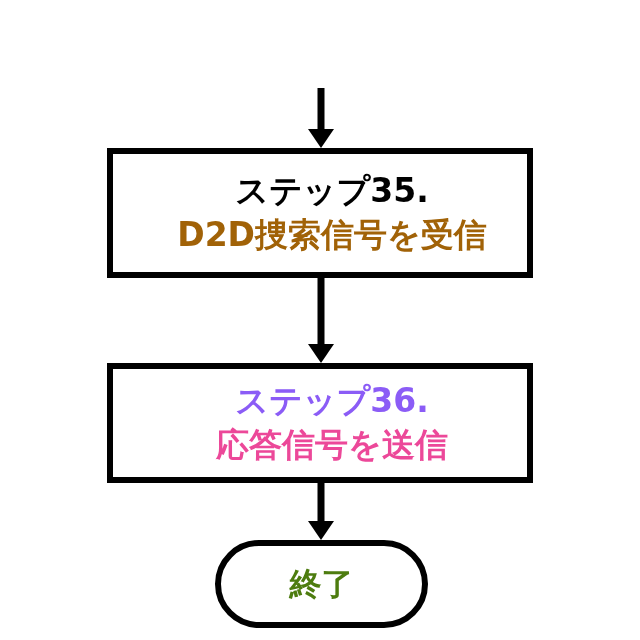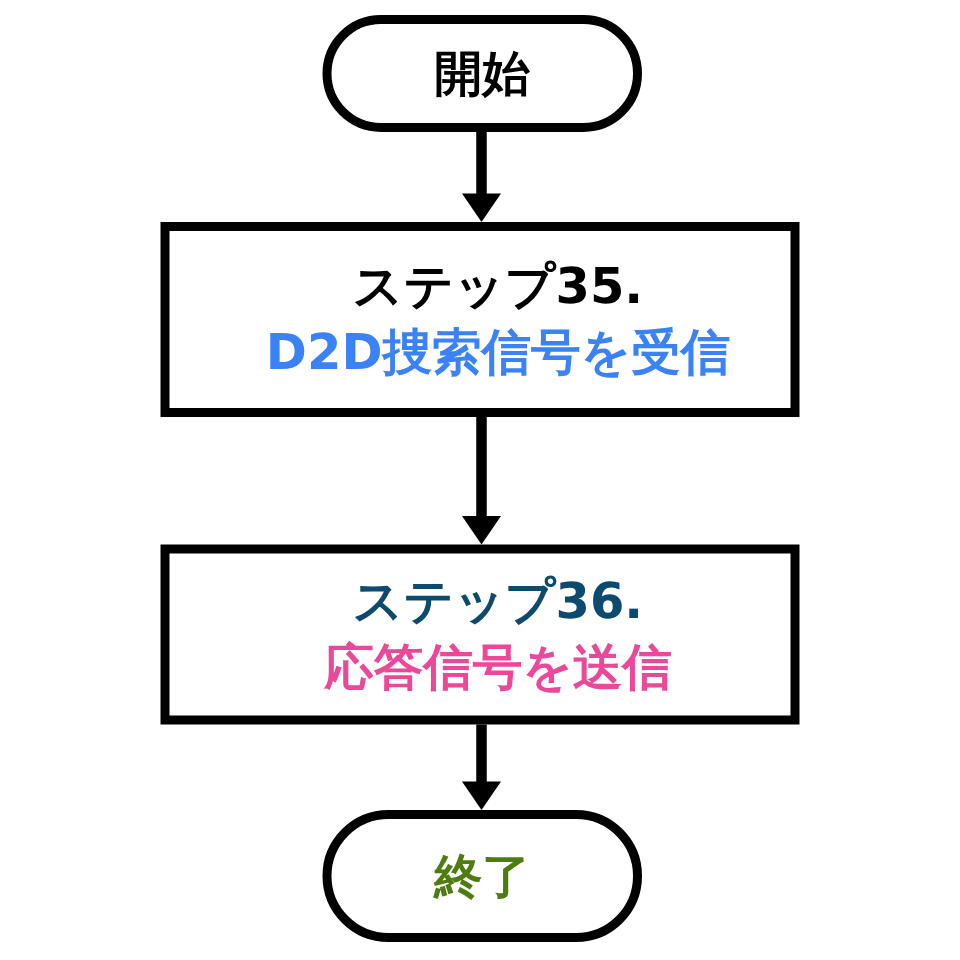--- a/index.html
+++ b/index.html
@@ -83,41 +83,38 @@
     border-left: 13px solid transparent;
     border-right: 13px solid transparent;
     border-top: 19px solid #000000;
   }
 </style>
 </head>
 <body>
 
 <div id="canvas" style="--bg: #ffffff;">
 
-  <div class="terminator" style="left: 215px; top: 10px; width: 213px; height: 78px; border-color: rgb(0, 0, 0);">
-    <span class="node-label term" style="color: rgb(0, 0, 0);">開始</span>
-  </div>
 
   <div class="connector" style="left:300px; top:88px; width:42px; height:60px;">
     <div class="shaft" style="height: 42px; background: rgb(0, 0, 0);"></div>
     <div class="head" style="border-top-color: rgb(0, 0, 0);"></div>
   </div>
 
   <div class="process" style="left: 107px; top: 148px; width: 426px; height: 130px; border-color: rgb(0, 0, 0);">
     <span class="node-label" style="color: rgb(0, 0, 0);">ステップ35.</span>
-    <span class="node-label" style="color: #3b82f6;">D2D捜索信号を受信</span>
+    <span class="node-label" style="color: #a16207;">D2D捜索信号を受信</span>
   </div>
 
   <div class="connector" style="left:300px; top:278px; width:42px; height:85px;">
     <div class="shaft" style="height: 67px; background: rgb(0, 0, 0);"></div>
     <div class="head" style="border-top-color: rgb(0, 0, 0);"></div>
   </div>
 
   <div class="process" style="left: 107px; top: 363px; width: 426px; height: 120px; border-color: rgb(0, 0, 0);">
-    <span class="node-label" style="color: #0c4a6e;">ステップ36.</span>
+    <span class="node-label" style="color: #8b5cf6;">ステップ36.</span>
     <span class="node-label" style="color: #ec4899;">応答信号を送信</span>
   </div>
 
   <div class="connector" style="left:300px; top:483px; width:42px; height:57px;">
     <div class="shaft" style="height: 39px; background: rgb(0, 0, 0);"></div>
     <div class="head" style="border-top-color: rgb(0, 0, 0);"></div>
   </div>
 
   <div class="terminator" style="left: 215px; top: 540px; width: 213px; height: 88px; border-color: rgb(0, 0, 0);">
     <span class="node-label term" style="color: #4d7c0f;">終了</span>

